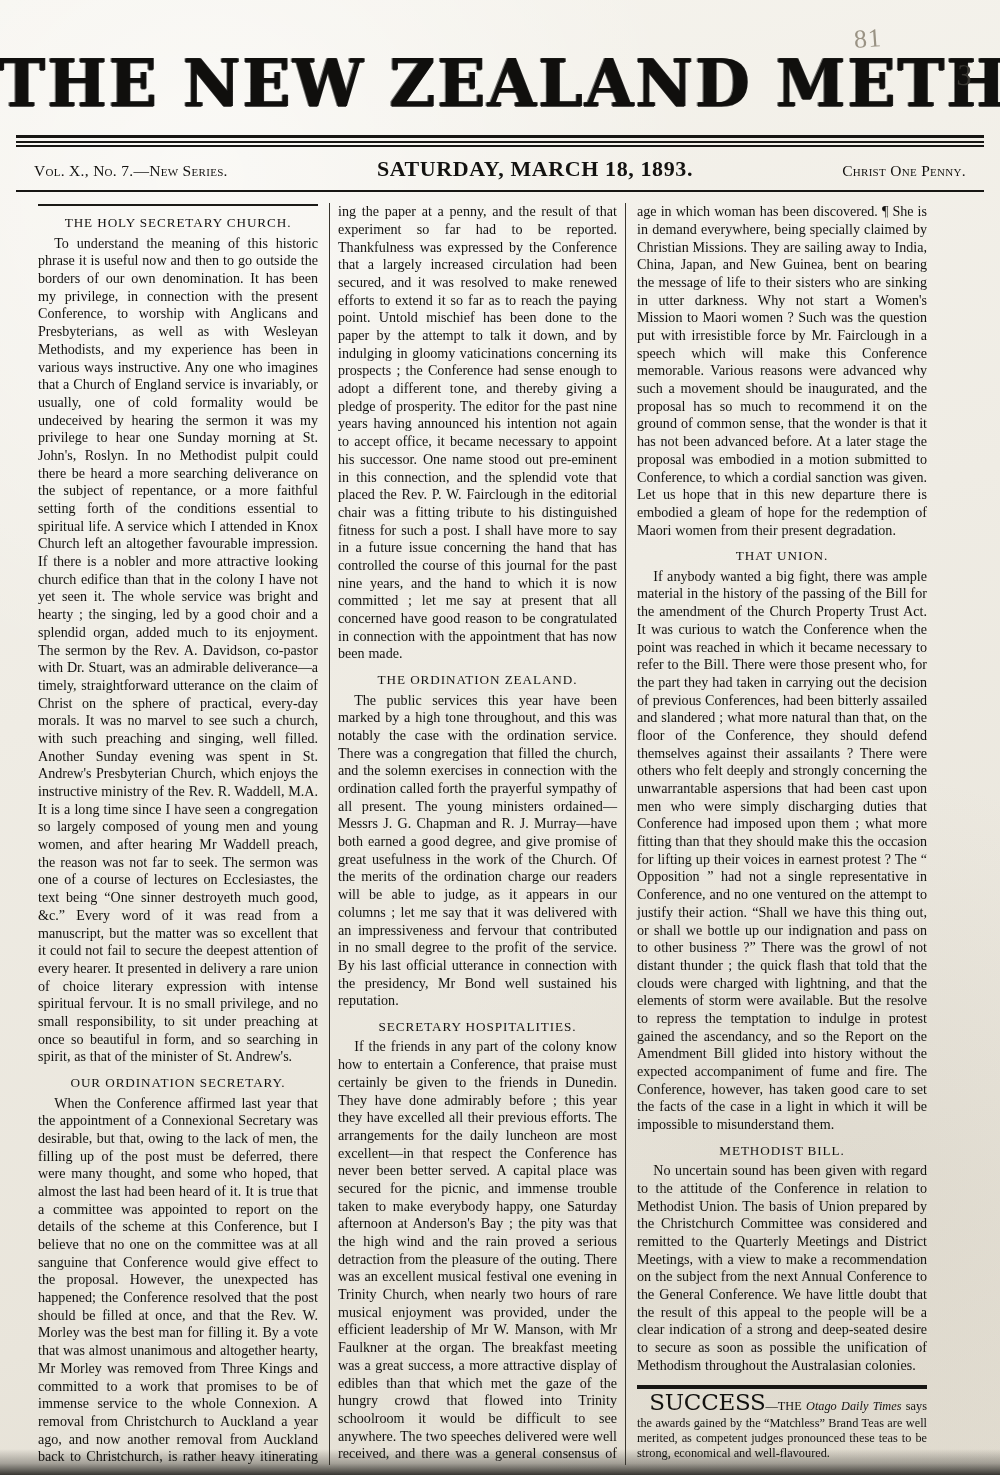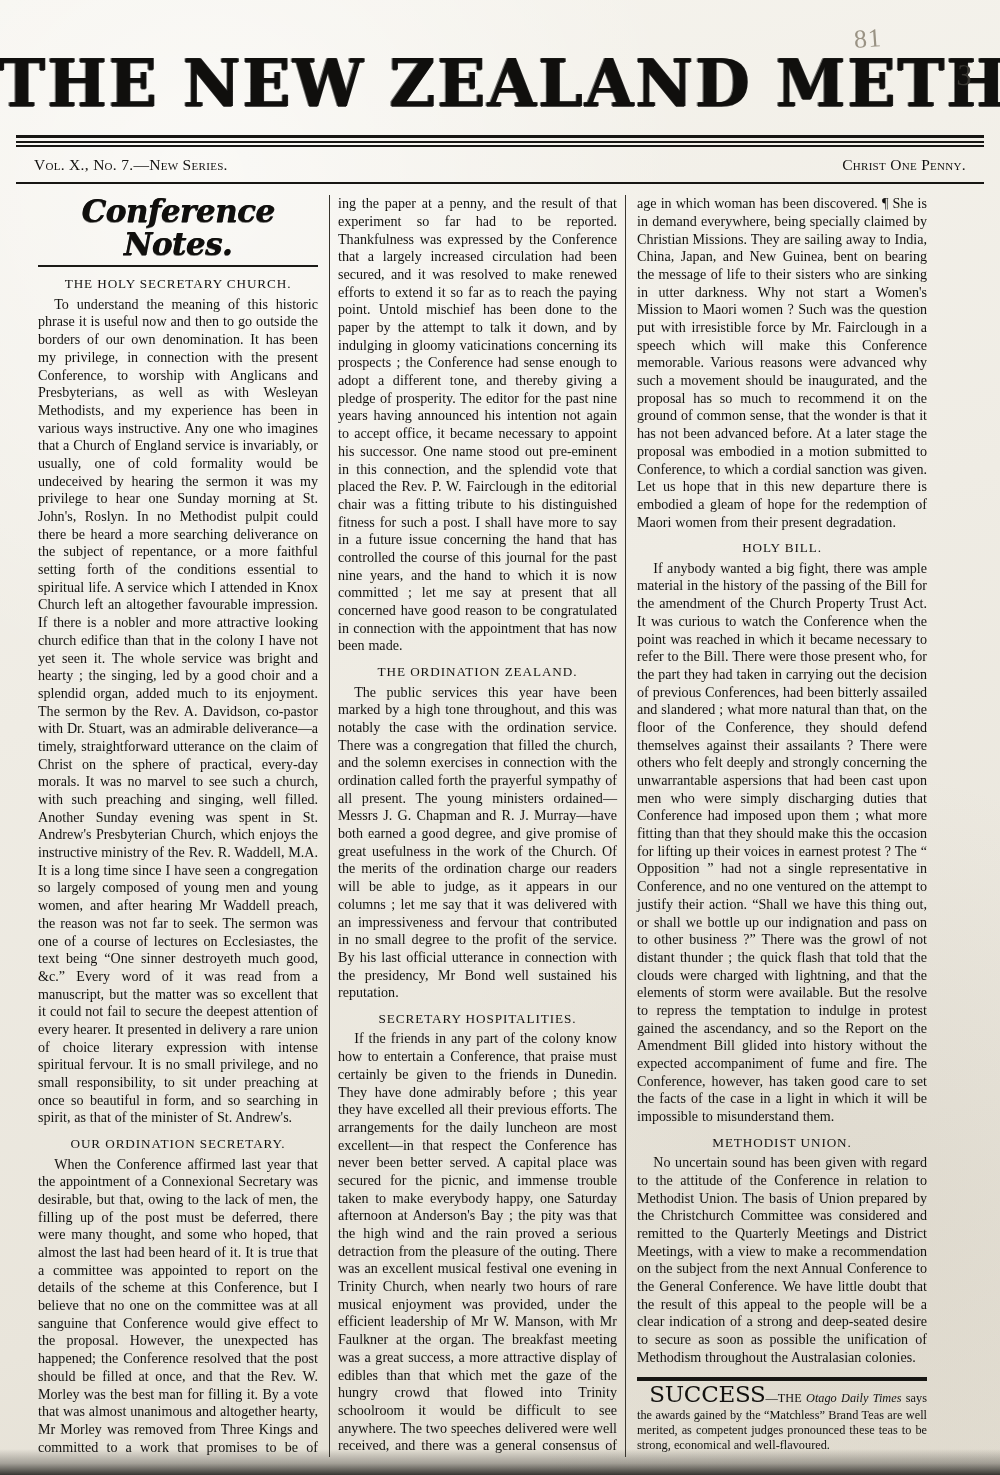--- a/index.html
+++ b/index.html
@@ -214,28 +214,28 @@
     <div class="masthead">
       <div class="masthead-title">
         <span>THE NEW ZEALAND METHODIST</span>
       </div>
     </div>
     <div class="rule-double"></div>
     <div class="rule-thin"></div>
 
     <div class="dateline">
       <div class="dateline-left">Vol. X., No. 7.—New Series.</div>
+      <div class="dateline-center">SATURDAY, MARCH 18, 1893.</div>
       <div class="dateline-right">Christ One Penny.</div>
     </div>
     <div class="rule-under-date"></div>
 
     <div class="columns">
 
       <div class="col col-1">
-        <div class="gothic-head">Conference Notes.</div>
         <div class="head-rule"></div>
 
         <div class="subhead">THE HOLY SECRETARY CHURCH.</div>
         <p class="body">To understand the meaning of this historic phrase it is useful now and then to go outside the borders of our own denomination. It has been my privilege, in connection with the present Conference, to worship with Anglicans and Presbyterians, as well as with Wesleyan Methodists, and my experience has been in various ways instructive. Any one who imagines that a Church of England service is invariably, or usually, one of cold formality would be undeceived by hearing the sermon it was my privilege to hear one Sunday morning at St. John's, Roslyn. In no Methodist pulpit could there be heard a more searching deliverance on the subject of repentance, or a more faithful setting forth of the conditions essential to spiritual life. A service which I attended in Knox Church left an altogether favourable impression. If there is a nobler and more attractive looking church edifice than that in the colony I have not yet seen it. The whole service was bright and hearty ; the singing, led by a good choir and a splendid organ, added much to its enjoyment. The sermon by the Rev. A. Davidson, co-pastor with Dr. Stuart, was an admirable deliverance—a timely, straightforward utterance on the claim of Christ on the sphere of practical, every-day morals. It was no marvel to see such a church, with such preaching and singing, well filled. Another Sunday evening was spent in St. Andrew's Presbyterian Church, which enjoys the instructive ministry of the Rev. R. Waddell, M.A. It is a long time since I have seen a congregation so largely composed of young men and young women, and after hearing Mr Waddell preach, the reason was not far to seek. The sermon was one of a course of lectures on Ecclesiastes, the text being “One sinner destroyeth much good, &amp;c.” Every word of it was read from a manuscript, but the matter was so excellent that it could not fail to secure the deepest attention of every hearer. It presented in delivery a rare union of choice literary expression with intense spiritual fervour. It is no small privilege, and no small responsibility, to sit under preaching at once so beautiful in form, and so searching in spirit, as that of the minister of St. Andrew's.</p>
 
         <div class="subhead">OUR ORDINATION SECRETARY.</div>
         <p class="body">When the Conference affirmed last year that the appointment of a Connexional Secretary was desirable, but that, owing to the lack of men, the filling up of the post must be deferred, there were many thought, and some who hoped, that almost the last had been heard of it. It is true that a committee was appointed to report on the details of the scheme at this Conference, but I believe that no one on the committee was at all sanguine that Conference would give effect to the proposal. However, the unexpected has happened; the Conference resolved that the post should be filled at once, and that the Rev. W. Morley was the best man for filling it. By a vote that was almost unanimous and altogether hearty, Mr Morley was removed from Three Kings and committed to a work that promises to be of immense service to the whole Connexion. A removal from Christchurch to Auckland a year ago, and now another removal from Auckland back to Christchurch, is rather heavy itinerating for Mr Morley's family, and certainly has the appearance of capriciousness in relation to Conference appointments. There will be a very general conviction, however, that the right thing has been done in setting apart Mr Morley as organising Home Mission Secretary, especially in view of the rapid growth of settlement in various parts of the colony.</p>
 
       </div>
 
@@ -246,24 +246,24 @@
         <p class="body">The public services this year have been marked by a high tone throughout, and this was notably the case with the ordination service. There was a congregation that filled the church, and the solemn exercises in connection with the ordination called forth the prayerful sympathy of all present. The young ministers ordained—Messrs J. G. Chapman and R. J. Murray—have both earned a good degree, and give promise of great usefulness in the work of the Church. Of the merits of the ordination charge our readers will be able to judge, as it appears in our columns ; let me say that it was delivered with an impressiveness and fervour that contributed in no small degree to the profit of the service. By his last official utterance in connection with the presidency, Mr Bond well sustained his reputation.</p>
 
         <div class="subhead">SECRETARY HOSPITALITIES.</div>
         <p class="body">If the friends in any part of the colony know how to entertain a Conference, that praise must certainly be given to the friends in Dunedin. They have done admirably before ; this year they have excelled all their previous efforts. The arrangements for the daily luncheon are most excellent—in that respect the Conference has never been better served. A capital place was secured for the picnic, and immense trouble taken to make everybody happy, one Saturday afternoon at Anderson's Bay ; the pity was that the high wind and the rain proved a serious detraction from the pleasure of the outing. There was an excellent musical festival one evening in Trinity Church, when nearly two hours of rare musical enjoyment was provided, under the efficient leadership of Mr W. Manson, with Mr Faulkner at the organ. The breakfast meeting was a great success, a more attractive display of edibles than that which met the gaze of the hungry crowd that flowed into Trinity schoolroom it would be difficult to see anywhere. The two speeches delivered were well received, and there was a general consensus of opinion that it was the best meeting of the kind that has yet been held. High praise, too, must be given to the arrangements for the conversazione in the City Hall. The Hall itself was beautifully decorated ; there was an ample supply of excellent refreshments ; a capital musical programme was provided, and the speakers, four in number, hit the taste of the meeting most admirably. The verdict of all who have shared in the abounding hospitalities of the Conference, both public and private, is—Well done, Dunedin !</p>
 
       </div>
 
       <div class="col col-3">
         <p class="body cont">age in which woman has been discovered. ¶ She is in demand everywhere, being specially claimed by Christian Missions. They are sailing away to India, China, Japan, and New Guinea, bent on bearing the message of life to their sisters who are sinking in utter darkness. Why not start a Women's Mission to Maori women ? Such was the question put with irresistible force by Mr. Fairclough in a speech which will make this Conference memorable. Various reasons were advanced why such a movement should be inaugurated, and the proposal has so much to recommend it on the ground of common sense, that the wonder is that it has not been advanced before. At a later stage the proposal was embodied in a motion submitted to Conference, to which a cordial sanction was given. Let us hope that in this new departure there is embodied a gleam of hope for the redemption of Maori women from their present degradation.</p>
 
-        <div class="subhead">HOLY BILL.</div>
+        <div class="subhead">THAT UNION.</div>
         <p class="body">If anybody wanted a big fight, there was ample material in the history of the passing of the Bill for the amendment of the Church Property Trust Act. It was curious to watch the Conference when the point was reached in which it became necessary to refer to the Bill. There were those present who, for the part they had taken in carrying out the decision of previous Conferences, had been bitterly assailed and slandered ; what more natural than that, on the floor of the Conference, they should defend themselves against their assailants ? There were others who felt deeply and strongly concerning the unwarrantable aspersions that had been cast upon men who were simply discharging duties that Conference had imposed upon them ; what more fitting than that they should make this the occasion for lifting up their voices in earnest protest ? The “ Opposition ” had not a single representative in Conference, and no one ventured on the attempt to justify their action. “Shall we have this thing out, or shall we bottle up our indignation and pass on to other business ?” There was the growl of not distant thunder ; the quick flash that told that the clouds were charged with lightning, and that the elements of storm were available. But the resolve to repress the temptation to indulge in protest gained the ascendancy, and so the Report on the Amendment Bill glided into history without the expected accompaniment of fume and fire. The Conference, however, has taken good care to set the facts of the case in a light in which it will be impossible to misunderstand them.</p>
 
-        <div class="subhead">METHODIST UNION.</div>
+        <div class="subhead">METHODIST BILL.</div>
         <p class="body">No uncertain sound has been given with regard to the attitude of the Conference in relation to Methodist Union. The basis of Union prepared by the Christchurch Committee was considered and remitted to the Quarterly Meetings and District Meetings, with a view to make a recommendation on the subject from the next Annual Conference to the General Conference. We have little doubt that the result of this appeal to the people will be a clear indication of a strong and deep-seated desire to secure as soon as possible the unification of Methodism throughout the Australasian colonies.</p>
 
         <div class="ad-rule-heavy"></div>
 
         <div class="ad">
           <p class="ad-first"><span class="ad-lead">SUCCESS</span><span>—</span><span class="sc">THE </span><em class="it">Otago Daily Times</em><span> says the awards gained by the “Matchless” Brand Teas are well merited, as competent judges pronounced these teas to be strong, economical and well-flavoured.</span></p>
         </div>
 
       </div>
 

